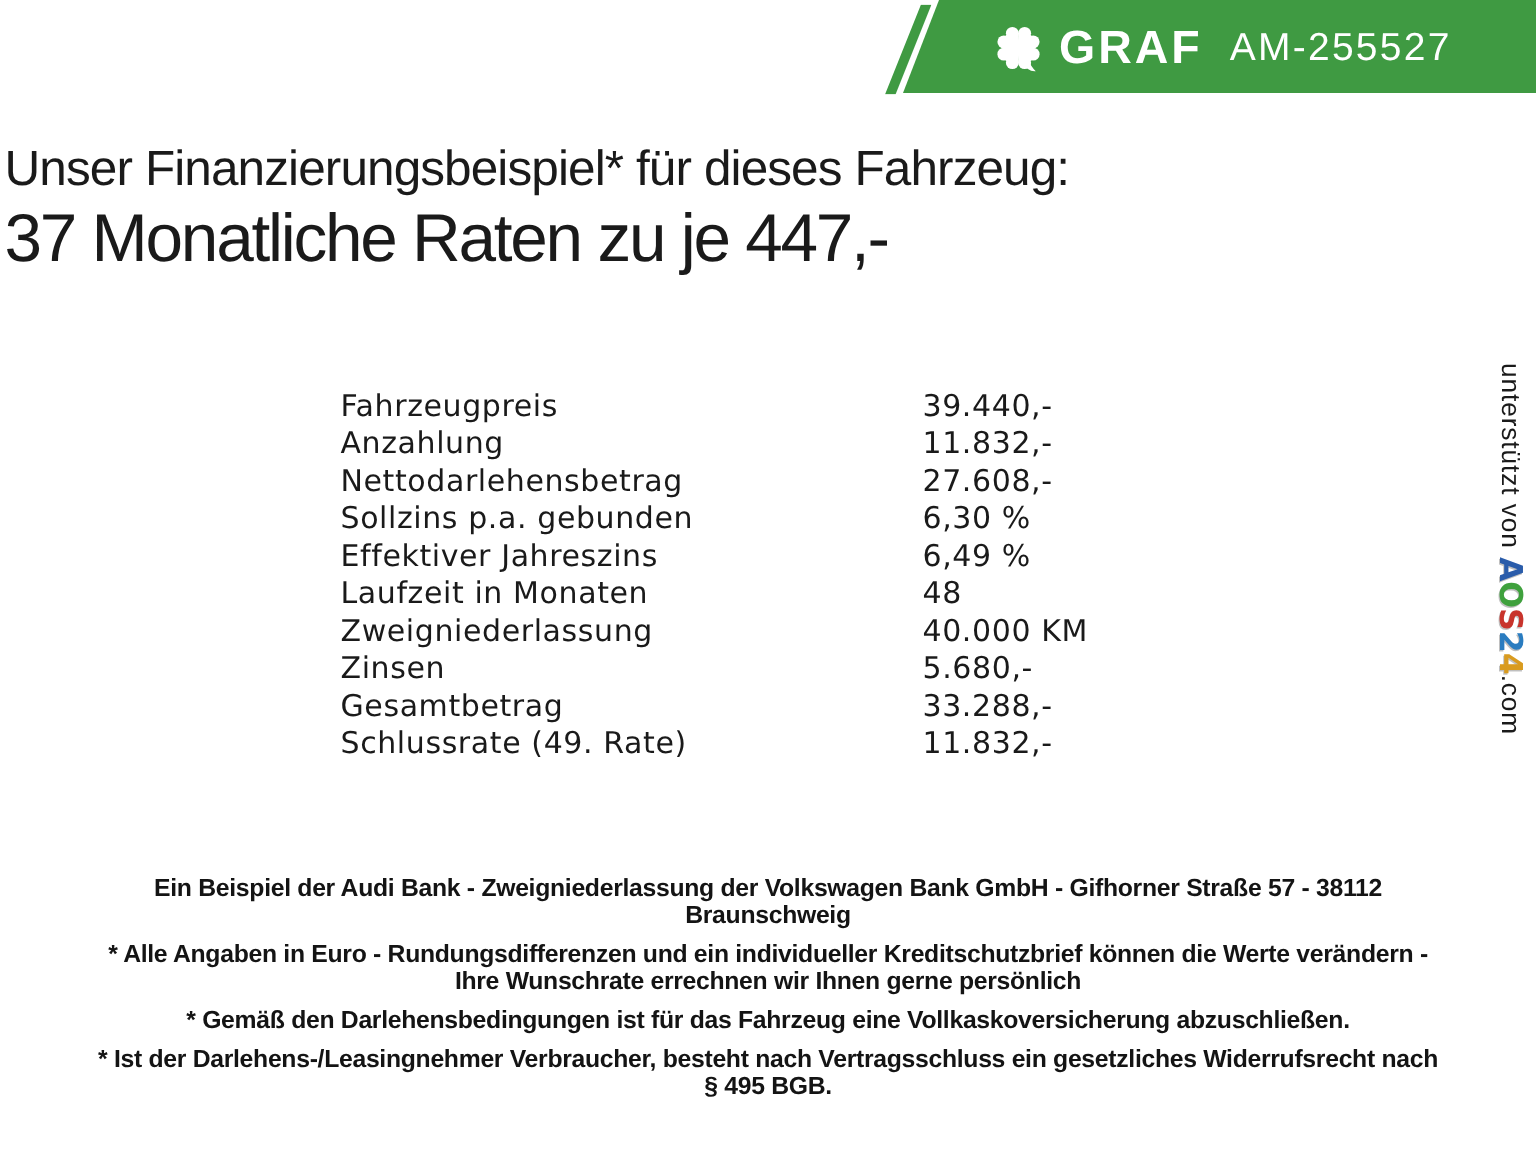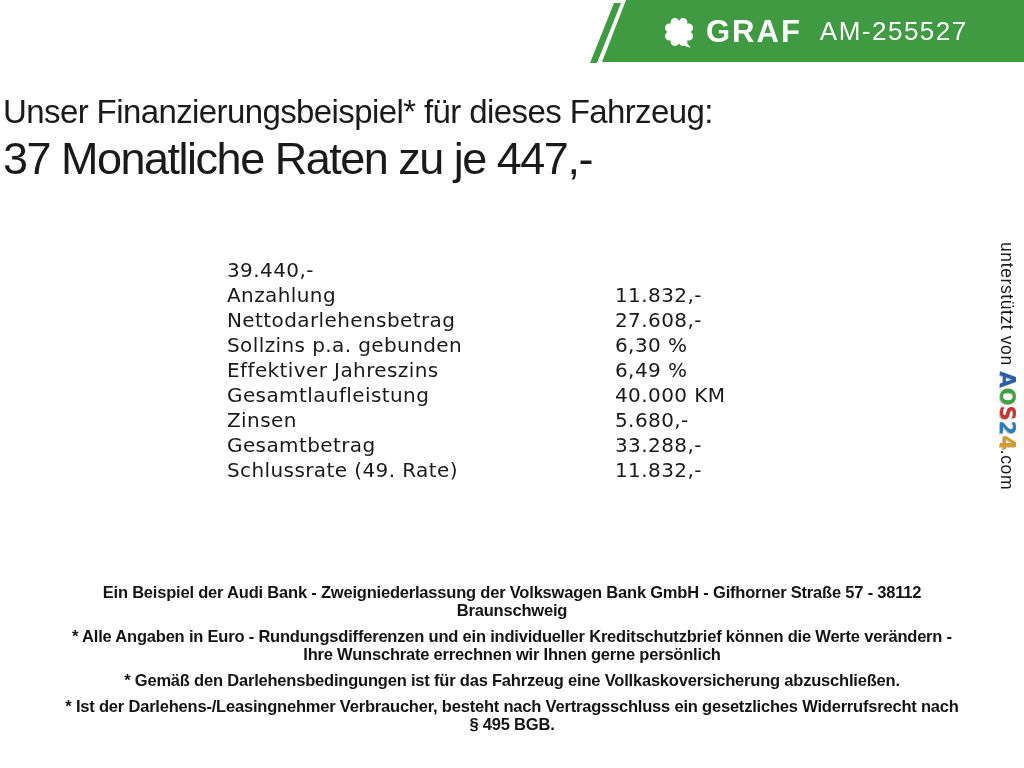--- a/index.html
+++ b/index.html
@@ -118,40 +118,45 @@
     <span class="ref">AM-255527</span>
   </div>
 
   <div class="heading">
     <div class="h1">Unser Finanzierungsbeispiel* für dieses Fahrzeug:</div>
     <div class="h2">37 Monatliche Raten zu je 447,-</div>
   </div>
 
   <div class="ftable">
     <div class="frow">
+      <span class="flabel">Fahrzeugpreis</span>
       <span class="fvalue">39.440,-</span>
     </div>
     <div class="frow">
       <span class="flabel">Anzahlung</span>
       <span class="fvalue">11.832,-</span>
     </div>
     <div class="frow">
       <span class="flabel">Nettodarlehensbetrag</span>
       <span class="fvalue">27.608,-</span>
     </div>
     <div class="frow">
       <span class="flabel">Sollzins p.a. gebunden</span>
       <span class="fvalue">6,30 %</span>
     </div>
     <div class="frow">
       <span class="flabel">Effektiver Jahreszins</span>
       <span class="fvalue">6,49 %</span>
     </div>
     <div class="frow">
-      <span class="flabel">Gesamtlaufleistung</span>
+      <span class="flabel">Laufzeit in Monaten</span>
+      <span class="fvalue">48</span>
+    </div>
+    <div class="frow">
+      <span class="flabel">Zweigniederlassung</span>
       <span class="fvalue">40.000 KM</span>
     </div>
     <div class="frow">
       <span class="flabel">Zinsen</span>
       <span class="fvalue">5.680,-</span>
     </div>
     <div class="frow">
       <span class="flabel">Gesamtbetrag</span>
       <span class="fvalue">33.288,-</span>
     </div>

